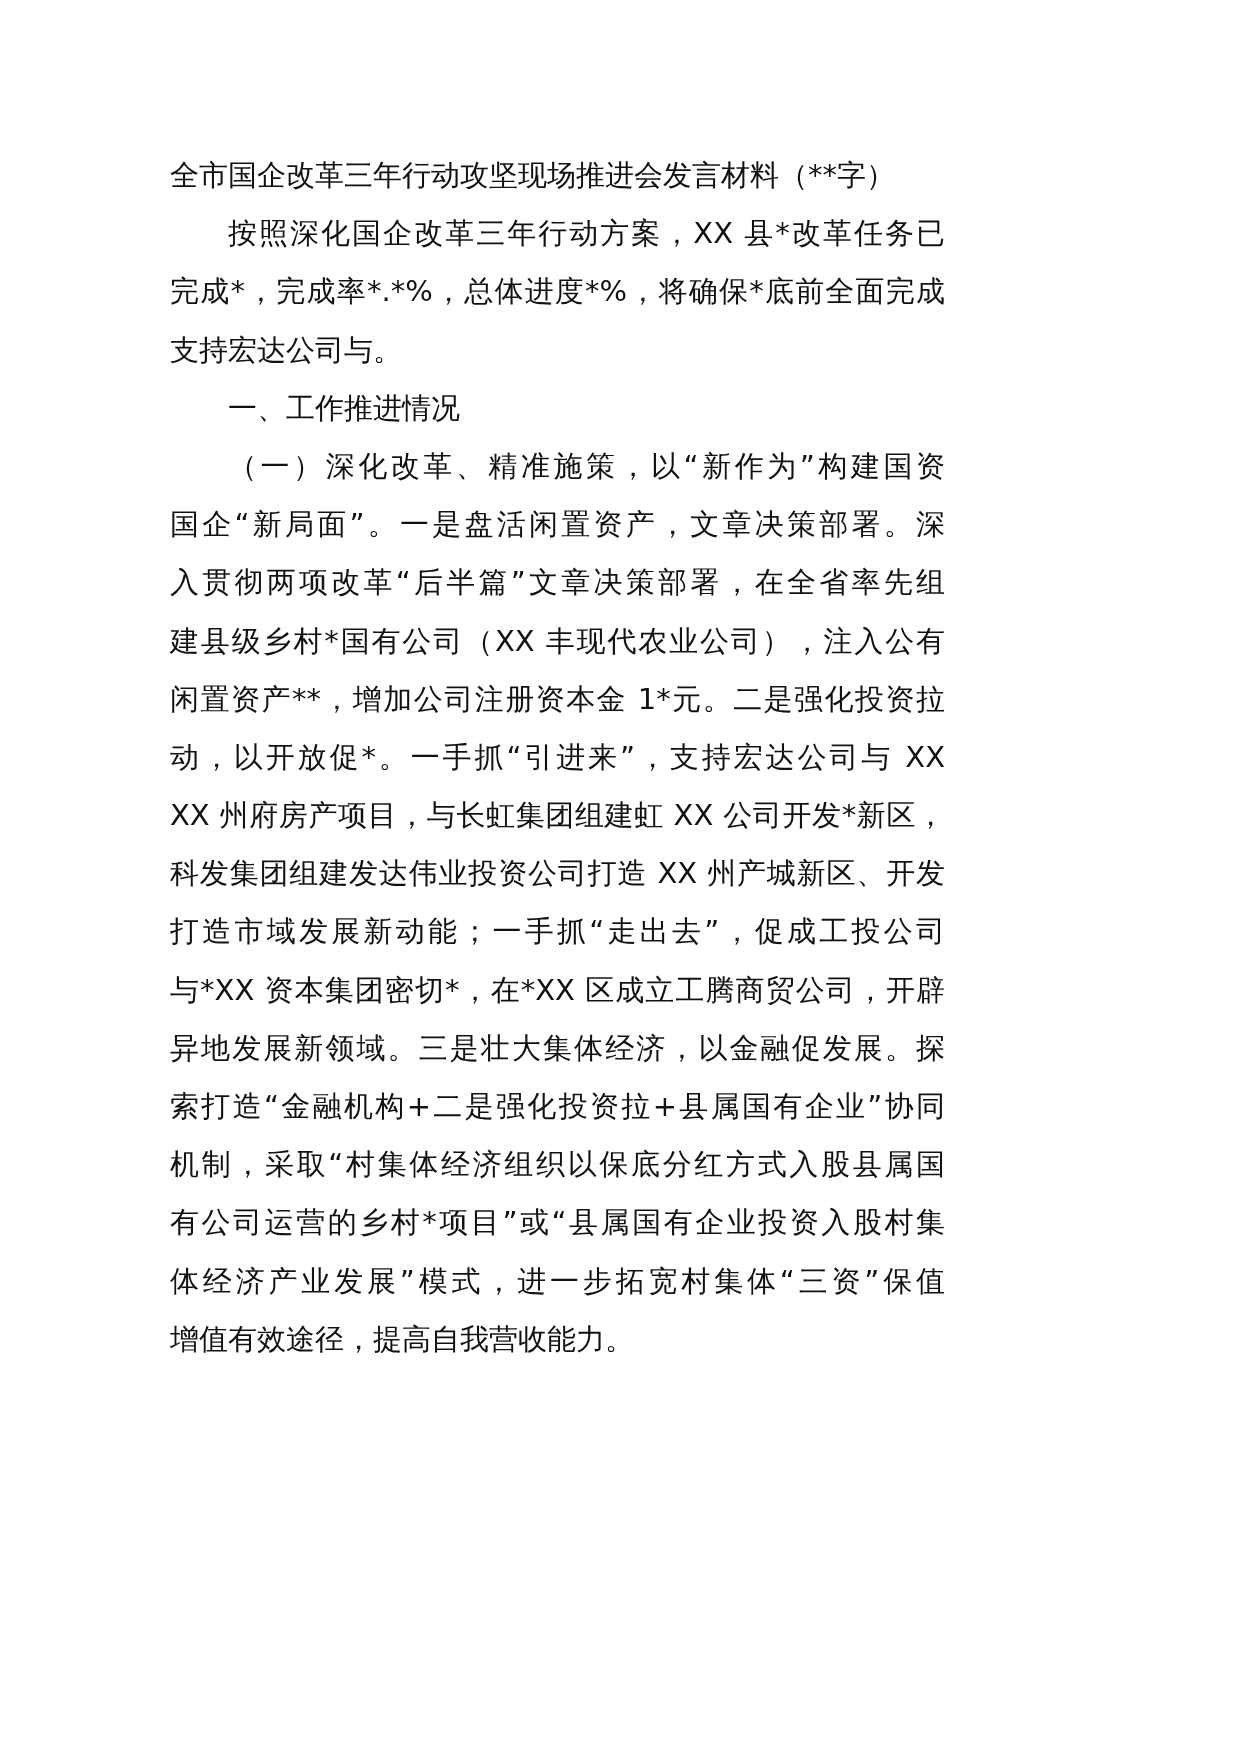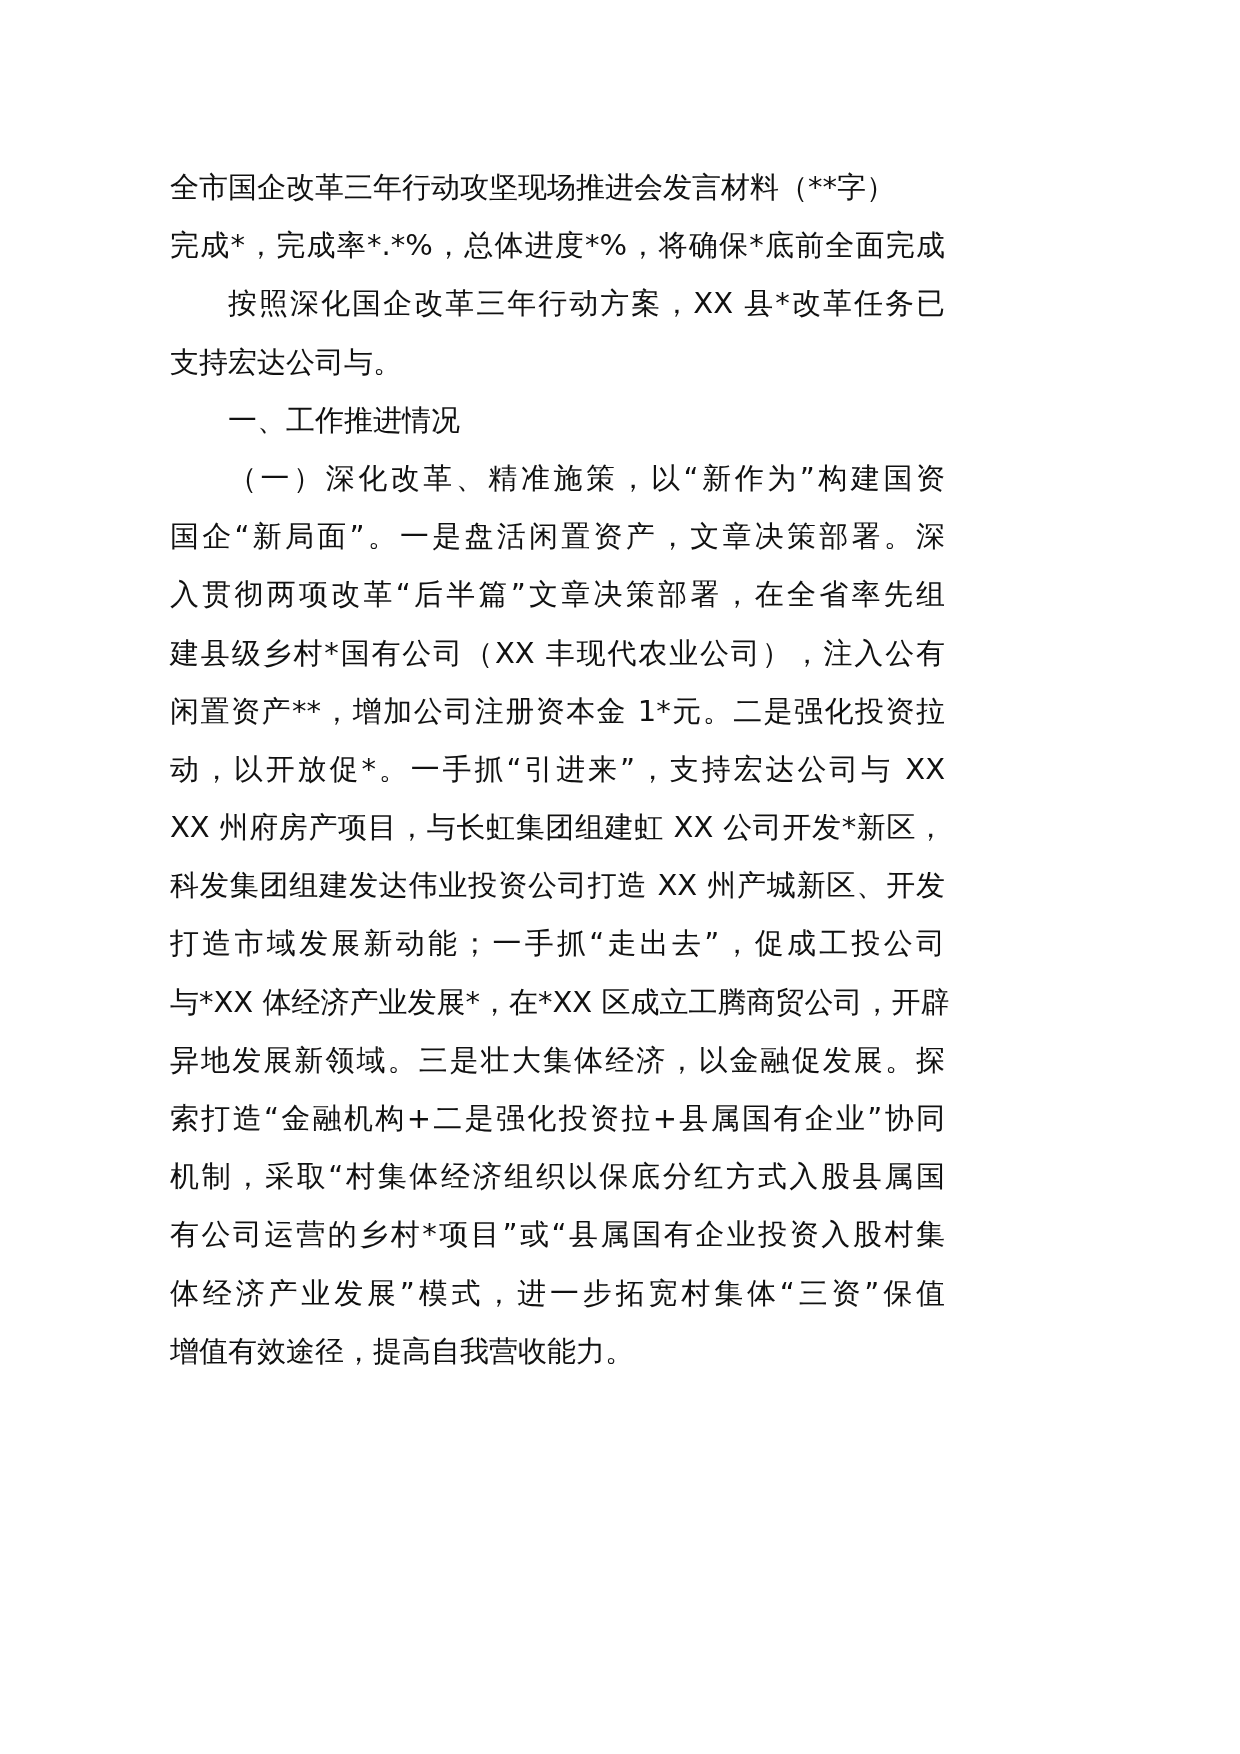--- a/index.html
+++ b/index.html
@@ -11,21 +11,21 @@
       width: 1240px;
       height: 1754px;
       position: relative;
       overflow: hidden;
       font-family: "DejaVu Sans", "Liberation Sans", sans-serif;
       color: #111111;
     }
     .page {
       position: absolute;
       left: 0;
-      top: 12px;
+      top: 0;
       width: 1240px;
       height: 1488px;
       background: #ffffff;
     }
     .content {
       position: absolute;
       left: 170px;
       top: 150px;
       width: 775px;
     }
@@ -50,38 +50,38 @@
   </style>
 </head>
 <body>
 
 <div class="page">
   <div class="content">
 
     <div class="line title-line">全市国企改革三年行动攻坚现场推进会发言材料（**字）</div>
 
     <div>
+      <div class="line indent">按照深化国企改革三年行动方案，XX 县*改革任务已</div>
       <div class="line">完成*，完成率*.*%，总体进度*%，将确保*底前全面完成</div>
-      <div class="line indent">按照深化国企改革三年行动方案，XX 县*改革任务已</div>
       <div class="line last">支持宏达公司与。</div>
     </div>
 
     <div class="line indent last">一、工作推进情况</div>
 
     <div>
       <div class="line indent">（一）深化改革、精准施策，以“新作为”构建国资</div>
       <div class="line">国企“新局面”。一是盘活闲置资产，文章决策部署。深</div>
       <div class="line">入贯彻两项改革“后半篇”文章决策部署，在全省率先组</div>
       <div class="line">建县级乡村*国有公司（XX 丰现代农业公司），注入公有</div>
       <div class="line">闲置资产**，增加公司注册资本金 1*元。二是强化投资拉</div>
       <div class="line">动，以开放促*。一手抓“引进来”，支持宏达公司与 XX</div>
       <div class="line">XX 州府房产项目，与长虹集团组建虹 XX 公司开发*新区，</div>
       <div class="line">科发集团组建发达伟业投资公司打造 XX 州产城新区、开发</div>
       <div class="line">打造市域发展新动能；一手抓“走出去”，促成工投公司</div>
-      <div class="line">与*XX 体经济产业发展*，在*XX 区成立工腾商贸公司，开辟</div>
+      <div class="line">与*XX 资本集团密切*，在*XX 区成立工腾商贸公司，开辟</div>
       <div class="line">异地发展新领域。三是壮大集体经济，以金融促发展。探</div>
       <div class="line">索打造“金融机构+二是强化投资拉+县属国有企业”协同</div>
       <div class="line">机制，采取“村集体经济组织以保底分红方式入股县属国</div>
       <div class="line">有公司运营的乡村*项目”或“县属国有企业投资入股村集</div>
       <div class="line">体经济产业发展”模式，进一步拓宽村集体“三资”保值</div>
       <div class="line last">增值有效途径，提高自我营收能力。</div>
     </div>
 
 
   </div>

